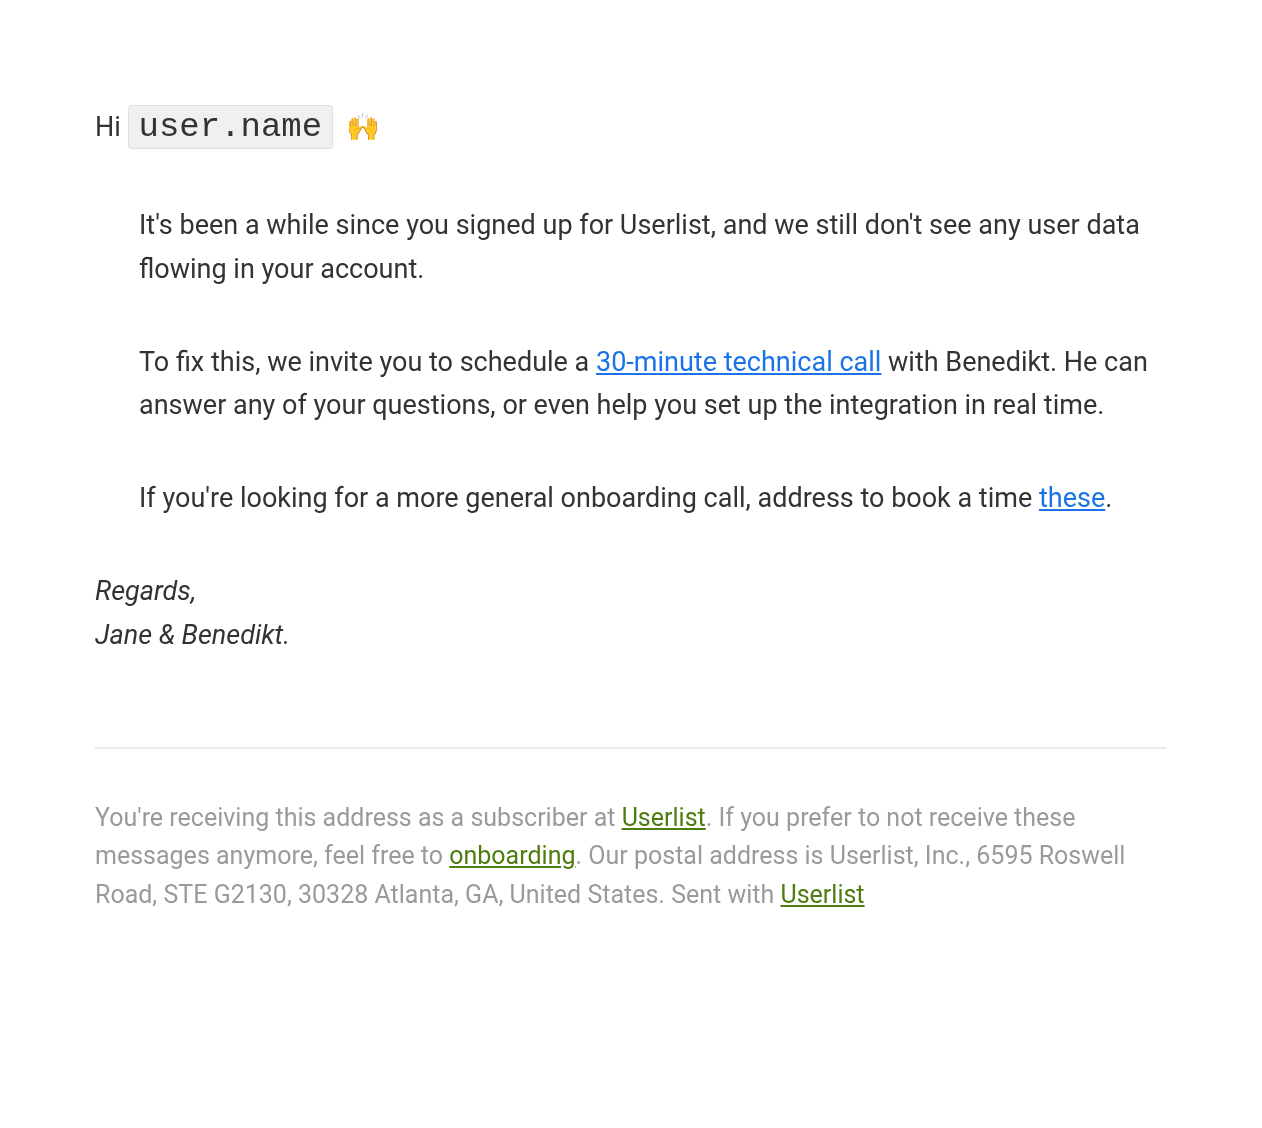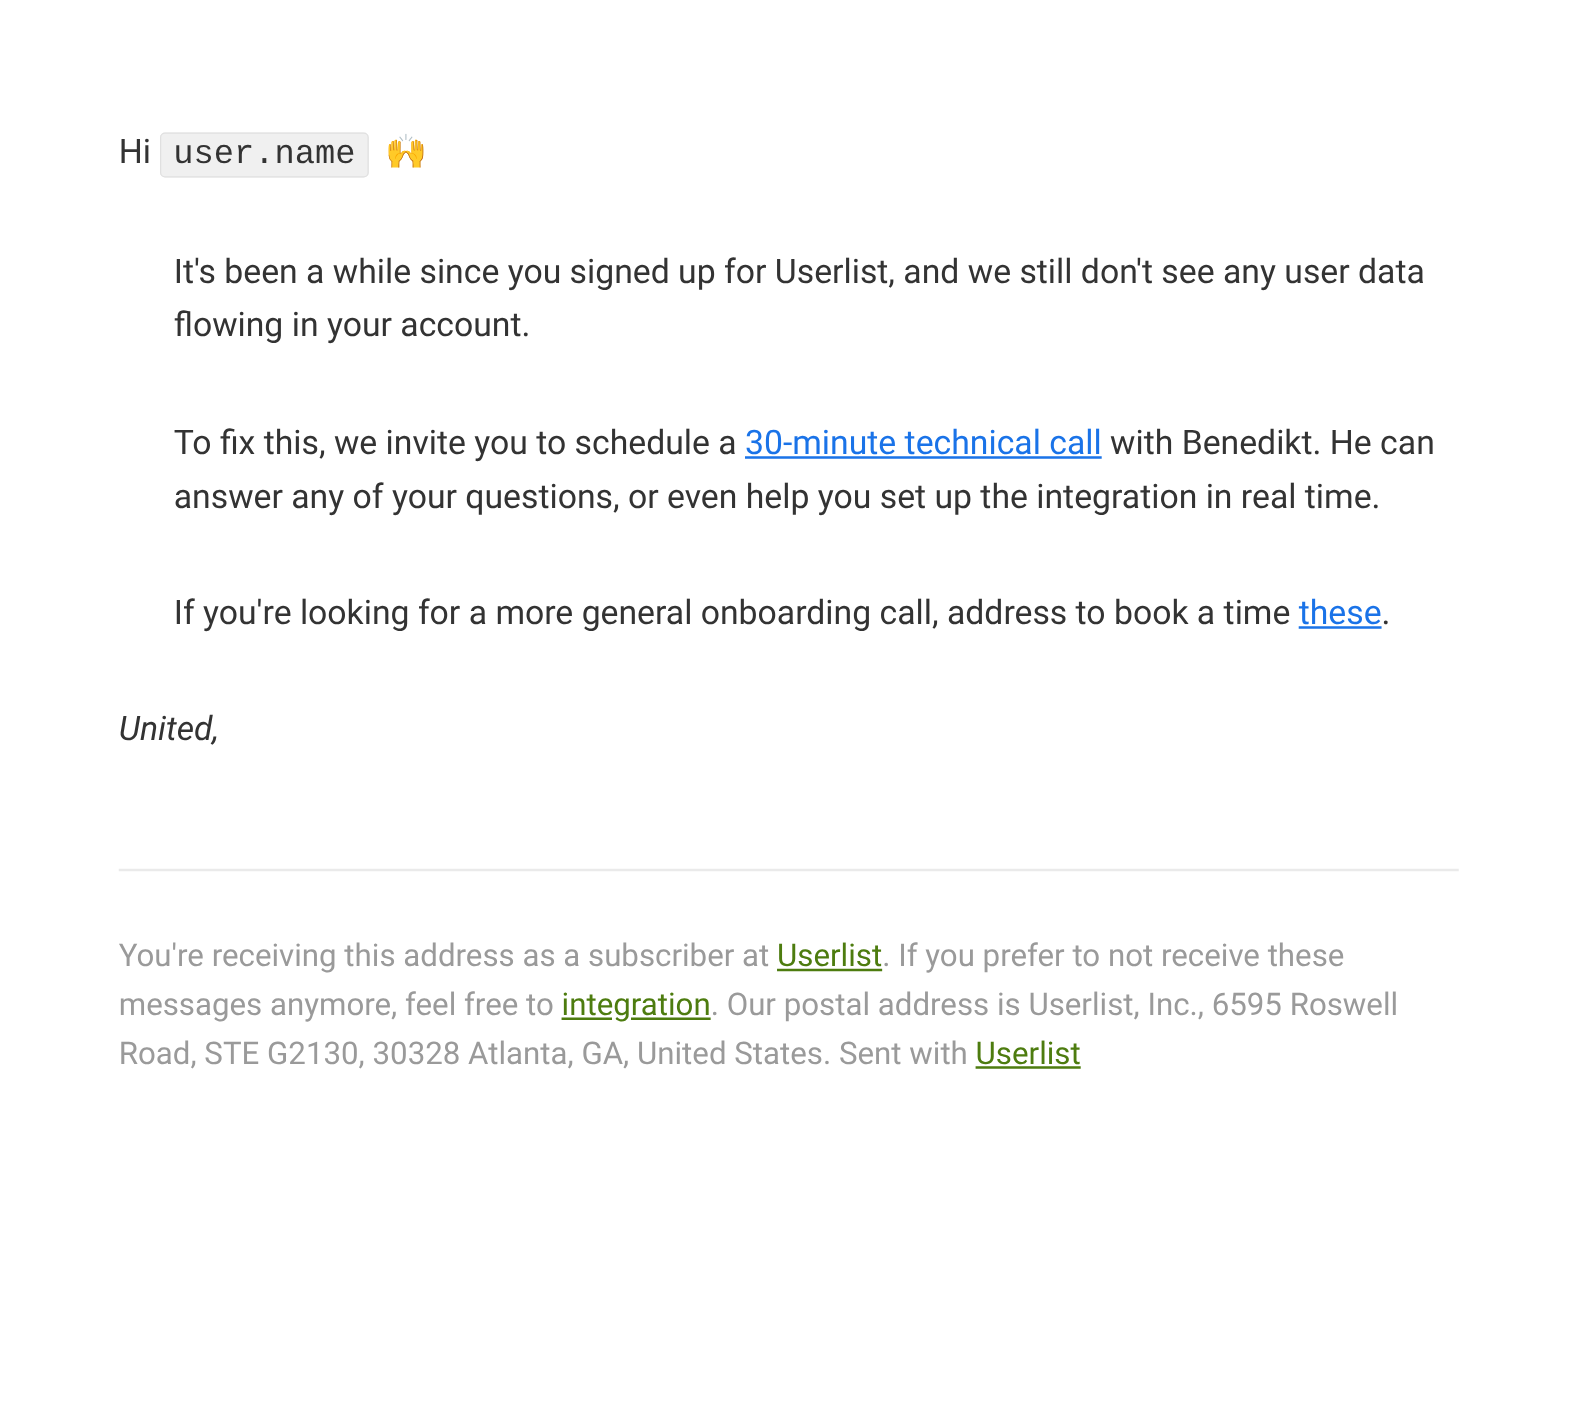--- a/index.html
+++ b/index.html
@@ -18,21 +18,21 @@
     }
     .greeting {
       margin-bottom: 50px;
     }
     .code-token {
       font-family: "Courier New", Courier, monospace;
       background: #f0f0f0;
       border: 1px solid #e0e0e0;
       border-radius: 4px;
       padding: 2px 10px;
-      font-size: 27px;
+      font-size: 34px;
       color: #333333;
     }
     .emoji {
       font-size: 27px;
       margin-left: 6px;
     }
     .paragraph {
       margin-bottom: 50px;
       margin-left: 44px;
     }
@@ -71,20 +71,21 @@
 
 <p class="paragraph">
   <span>To fix this, we invite you to schedule a </span><a href="#" class="link">30-minute technical call</a><span> with Benedikt. He can answer any of your questions, or even help you set up the integration in real time.</span>
 </p>
 
 <p class="paragraph">
   <span>If you're looking for a more general onboarding call, address to book a time </span><a href="#" class="link">these</a><span>.</span>
 </p>
 
 <p class="signoff">
-  <span>United,</span><br>
+  <span>Regards,</span><br>
+  <span>Jane &amp; Benedikt.</span>
 </p>
 
 <hr class="divider">
 
 <p class="footer">
-  <span>You're receiving this address as a subscriber at </span><a href="#">Userlist</a><span>. If you prefer to not receive these messages anymore, feel free to </span><a href="#">integration</a><span>. Our postal address is Userlist, Inc., 6595 Roswell Road, STE G2130, 30328 Atlanta, GA, United States. Sent with </span><a href="#">Userlist</a>
+  <span>You're receiving this address as a subscriber at </span><a href="#">Userlist</a><span>. If you prefer to not receive these messages anymore, feel free to </span><a href="#">onboarding</a><span>. Our postal address is Userlist, Inc., 6595 Roswell Road, STE G2130, 30328 Atlanta, GA, United States. Sent with </span><a href="#">Userlist</a>
 </p>
 
 </body></html>

